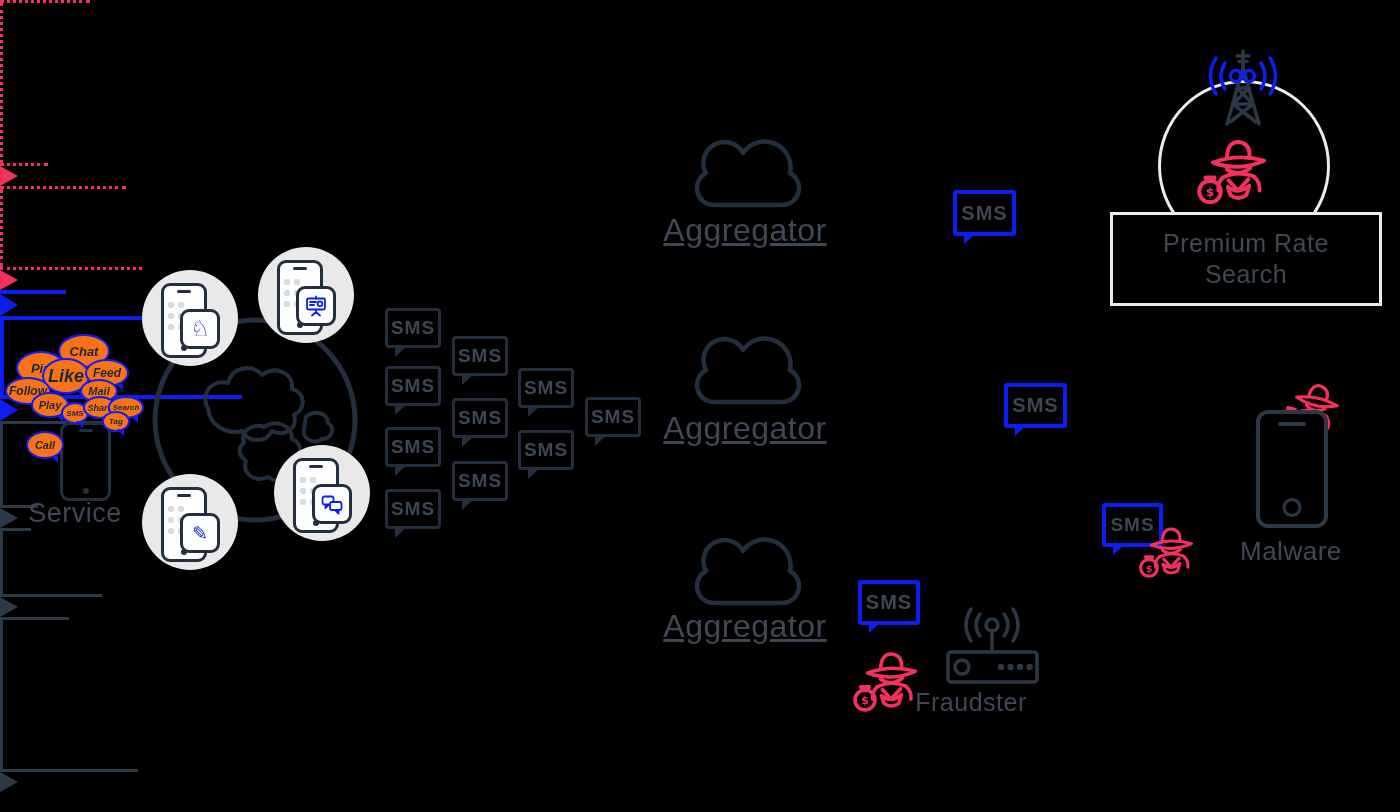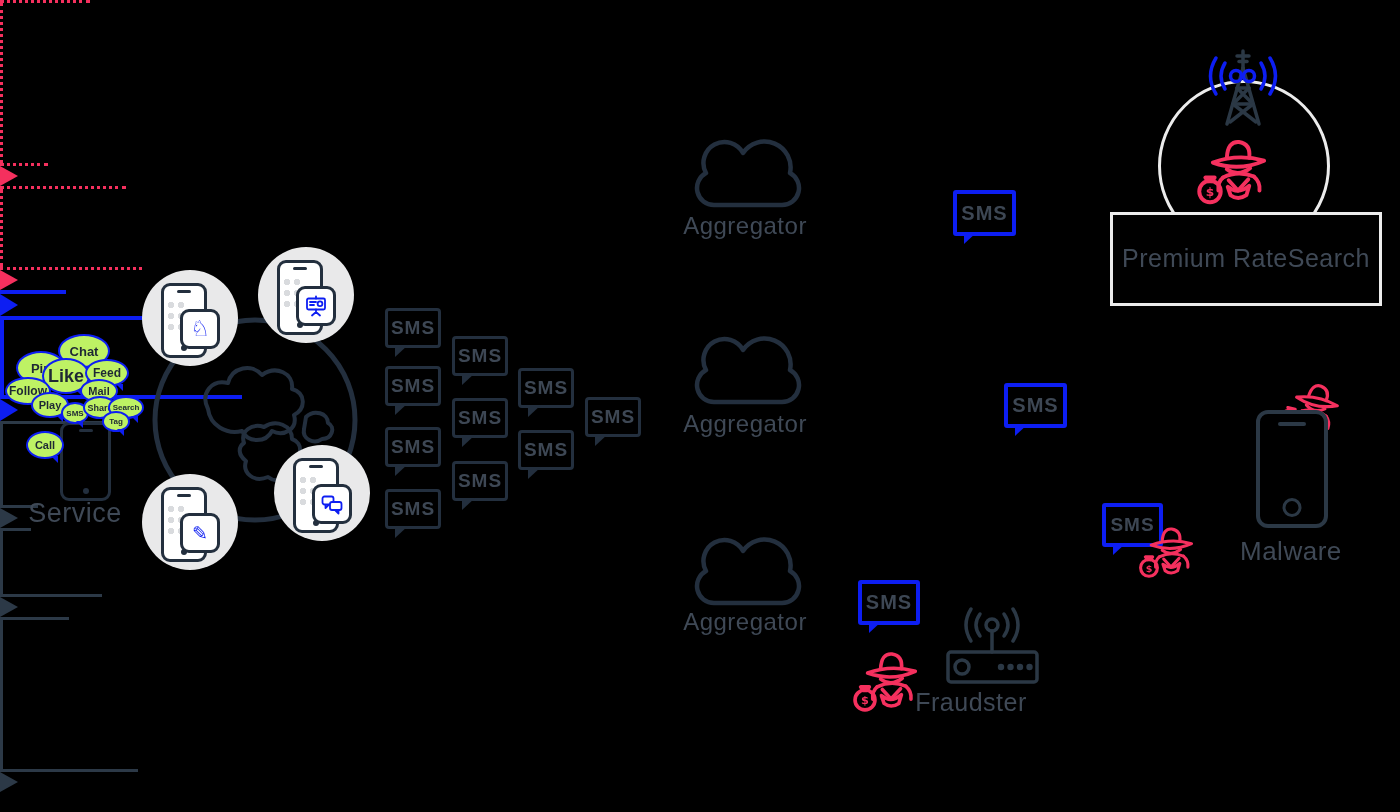--- a/index.html
+++ b/index.html
@@ -24,22 +24,22 @@
   
   .smsb{position:absolute;border:3px solid var(--dark);border-radius:4px;background:#000;
         display:flex;align-items:center;justify-content:center;
         color:var(--smstxt);font-weight:600;letter-spacing:1px;}
   .smsb .tail{position:absolute;left:7px;bottom:-12px;width:0;height:0;
         border-top:12px solid var(--dark);border-right:13px solid transparent;}
   .smsb.blue{border-color:var(--blue);border-width:4px;border-radius:3px;}
   .smsb.blue .tail{border-top-color:var(--blue);}
 
   
-  .wb{position:absolute;background:#bef264;border:2.5px solid var(--blue);border-radius:50%;
-      display:flex;align-items:center;justify-content:center;color:#1e2834;font-weight:600;}
+  .wb{position:absolute;background:#f97316;border:2.5px solid var(--blue);border-radius:50%;
+      display:flex;align-items:center;justify-content:center;color:#1e2834;font-weight:600;font-style:italic;}
   .wb .wtail{position:absolute;bottom:-6px;right:4px;width:0;height:0;
       border-top:7px solid var(--blue);border-left:7px solid transparent;}
 
   
   .node-circle{position:absolute;width:96px;height:96px;border-radius:50%;background:var(--lgray);}
   .phone{position:absolute;left:19px;top:13px;width:40px;height:69px;background:#fff;
          border:3.5px solid var(--dark);border-radius:9px;}
   .pline{position:absolute;top:4px;left:50%;transform:translateX(-50%);width:14px;height:3px;border-radius:2px;background:var(--dark);}
   .pdot{position:absolute;bottom:4px;left:50%;transform:translateX(-50%);width:6px;height:6px;border-radius:50%;background:var(--dark);}
   .keypad{position:absolute;left:3px;top:15px;width:20px;height:32px;
@@ -57,24 +57,24 @@
   
   .bigphone{position:absolute;left:1256px;top:410px;width:64px;height:110px;background:#000;
             border:4px solid #2b3845;border-radius:12px;z-index:4;}
   .speaker{position:absolute;top:8px;left:50%;transform:translateX(-50%);width:28px;height:4px;border-radius:3px;background:#2b3845;}
   .homering{position:absolute;bottom:7px;left:50%;transform:translateX(-50%);width:13px;height:13px;
             border:3.5px solid #2b3845;border-radius:50%;}
 
   
   .prem-circle{position:absolute;left:1158px;top:80px;width:166px;height:166px;border:3.5px solid var(--lborder);border-radius:50%;}
   .prem-box{position:absolute;left:1110px;top:212px;width:266px;height:88px;border:3.5px solid var(--lborder);
-            background:#000;z-index:3;display:flex;flex-direction:row;align-items:center;justify-content:center;
+            background:#000;z-index:3;display:flex;flex-direction:column;align-items:center;justify-content:center;
             color:var(--label);font-size:25px;line-height:1.25;letter-spacing:.5px;}
 
-  .cloud-lbl{width:190px;font-size:24px;}
+  .cloud-lbl{width:190px;font-size:32px;text-decoration:underline;}
 </style>
 </head>
 <body>
 
 <div class="stage">
 
   <svg width="0" height="0" class="abs">
     <defs>
       <symbol id="spy" viewBox="0 0 90 80">
         <g fill="none" stroke="#f5305e" stroke-width="4.2" stroke-linecap="round" stroke-linejoin="round">

